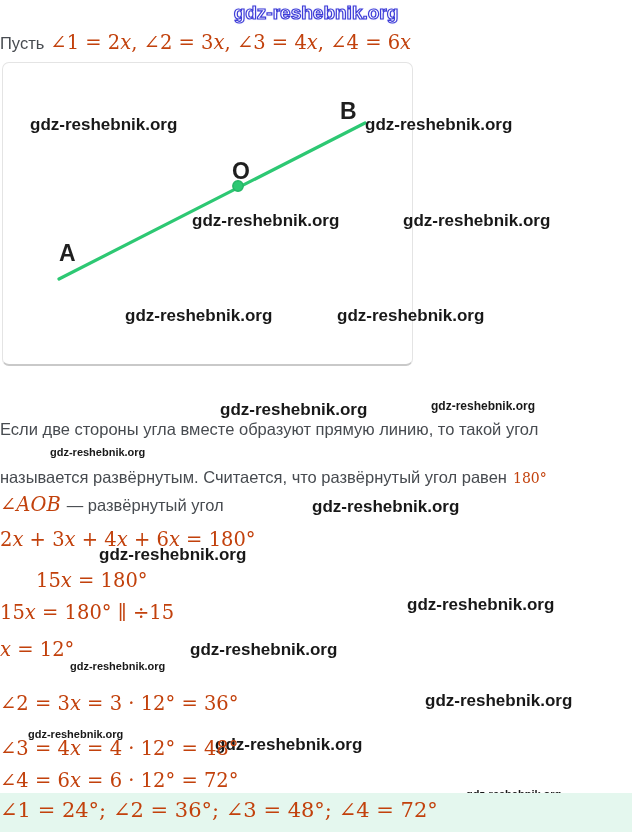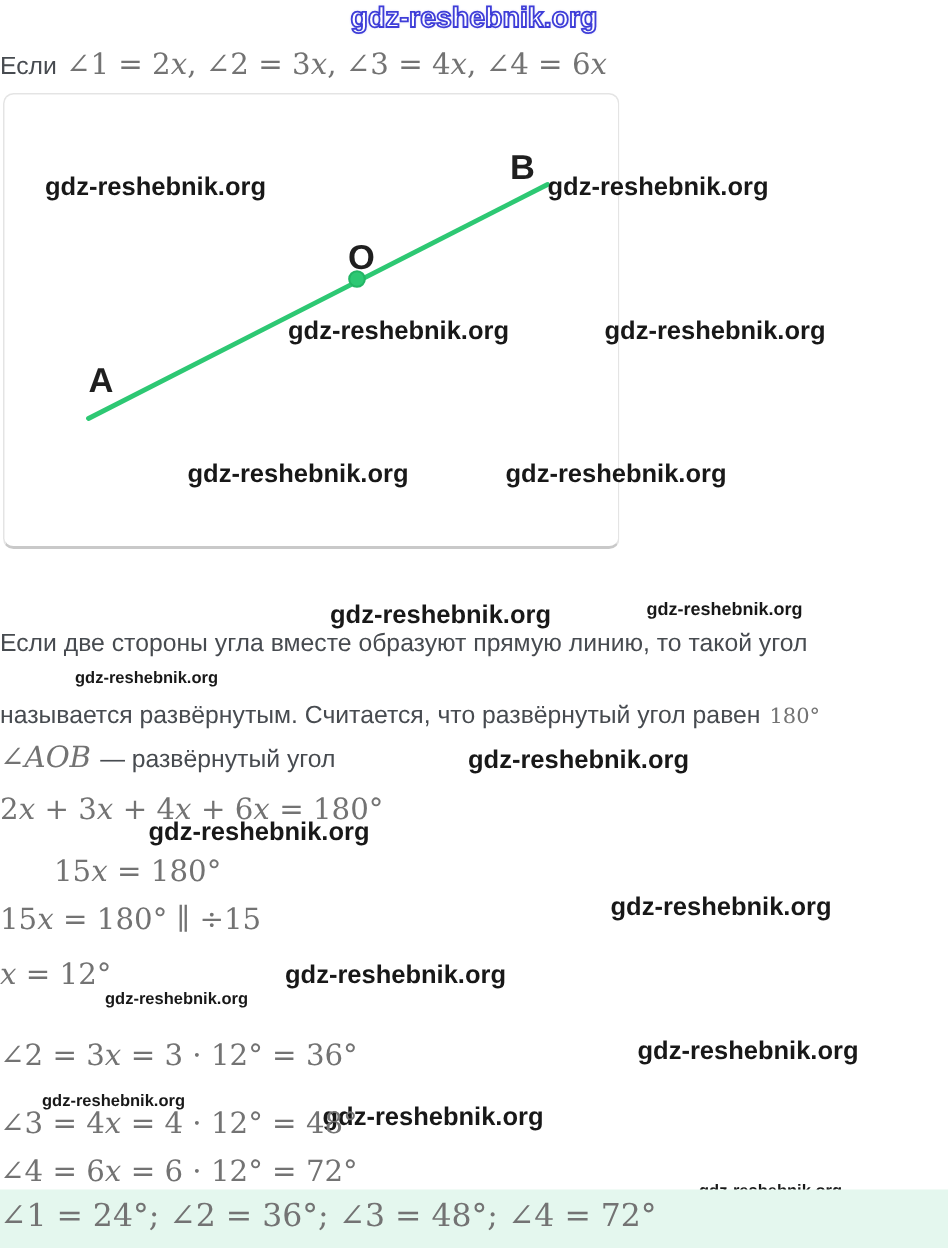--- a/index.html
+++ b/index.html
@@ -23,21 +23,21 @@
   #wm12{top:595px;left:407px;}
   #wm13{top:640px;left:190px;}
   #wm14{top:660px;left:70px;}
   #wm15{top:691px;left:425px;}
   #wm16{top:728px;left:28px;}
   #wm17{top:735px;left:215px;}
   #wm18{top:788px;left:466px;}
 
   
   .sans{color:#474b50;font-size:16.5px;font-weight:500;}
-  .math{font-family:"DejaVu Serif","Liberation Serif",serif;color:#737373;font-weight:400;}
+  .math{font-family:"DejaVu Serif","Liberation Serif",serif;color:#c2410c;font-weight:400;}
   .math i{font-style:italic;}
   .row{position:absolute;left:0;display:flex;align-items:baseline;gap:6px;white-space:nowrap;}
 
   #intro{top:31px;}
   #intro .math{font-size:19.5px;}
 
   #expl1{top:420px;}
   #expl2{top:468px;justify-content:center;}
   #expl2 .math{font-size:14px;}
 
@@ -64,21 +64,21 @@
   .answer-bar .math{position:absolute;left:0;top:5px;font-size:21px;white-space:nowrap;}
 </style>
 </head>
 <body>
 
 <div class="page">
 
   <span class="wm wm-top">gdz-reshebnik.org</span>
 
   <div class="row" id="intro">
-    <span class="sans">Если</span>
+    <span class="sans">Пусть</span>
     <span class="math">∠1 = 2<i>x</i>, ∠2 = 3<i>x</i>, ∠3 = 4<i>x</i>, ∠4 = 6<i>x</i></span>
   </div>
 
   <div class="figure">
     <svg width="409" height="301" viewBox="0 0 409 301">
       <line x1="56" y1="216" x2="362" y2="60" stroke="#2dc873" stroke-width="3.2" stroke-linecap="round"></line>
       <circle cx="235" cy="123" r="5.2" fill="#2dc873" stroke="#24b565" stroke-width="1.4"></circle>
       <text x="56" y="198" font-family="Liberation Sans, sans-serif" font-weight="700" font-size="23" fill="#1f1f1f">A</text>
       <text x="229" y="116" font-family="Liberation Sans, sans-serif" font-weight="700" font-size="23" fill="#1f1f1f">O</text>
       <text x="337" y="56" font-family="Liberation Sans, sans-serif" font-weight="700" font-size="23" fill="#1f1f1f">B</text>

